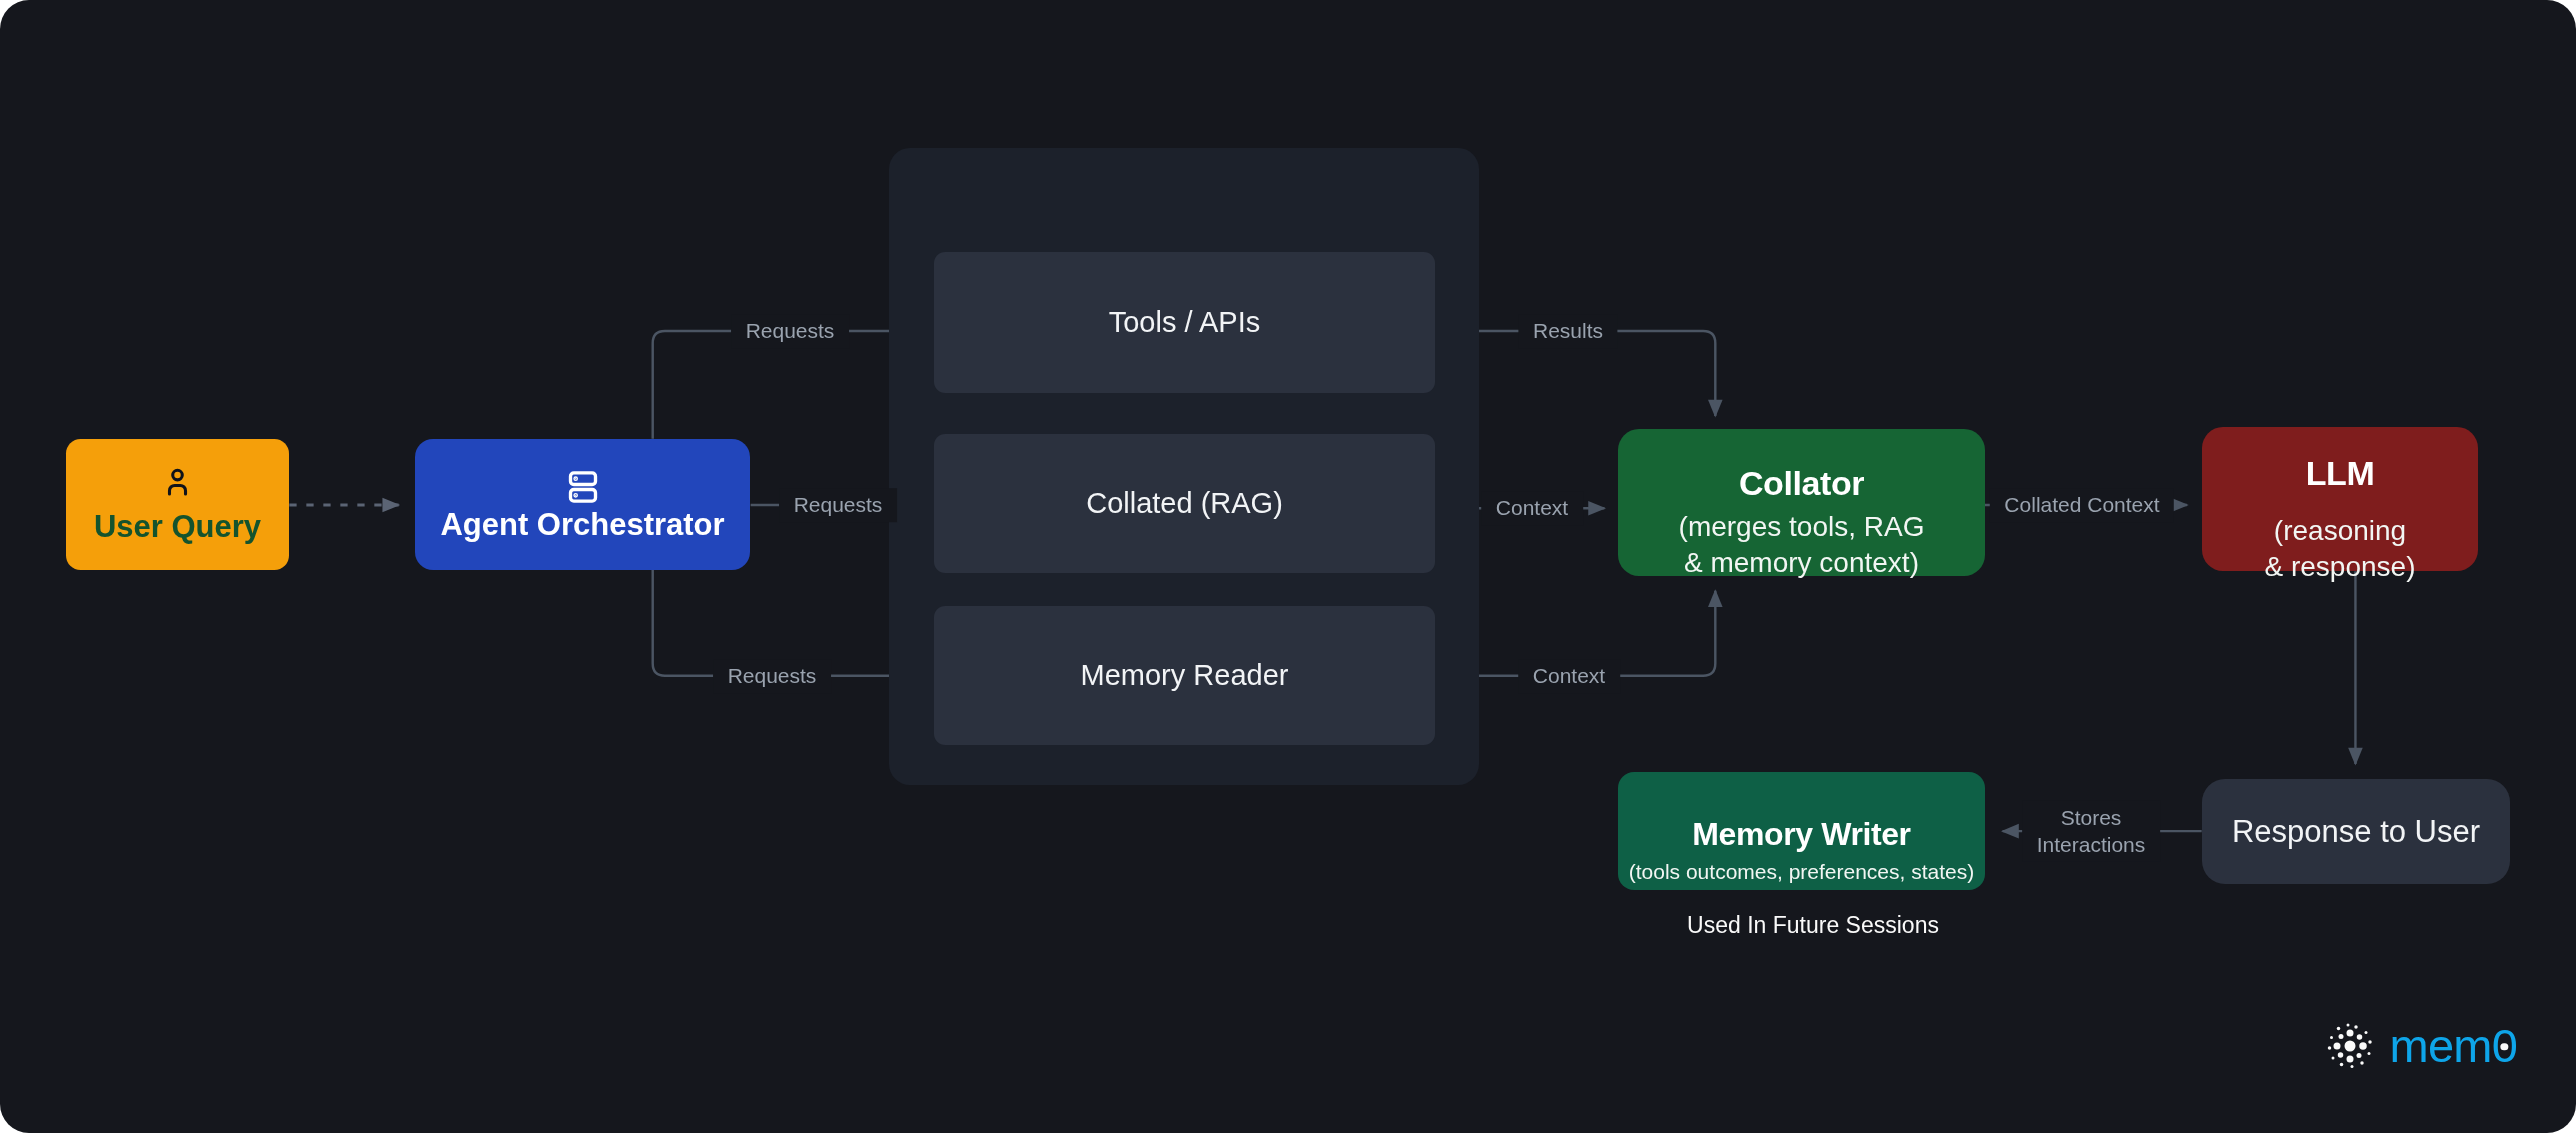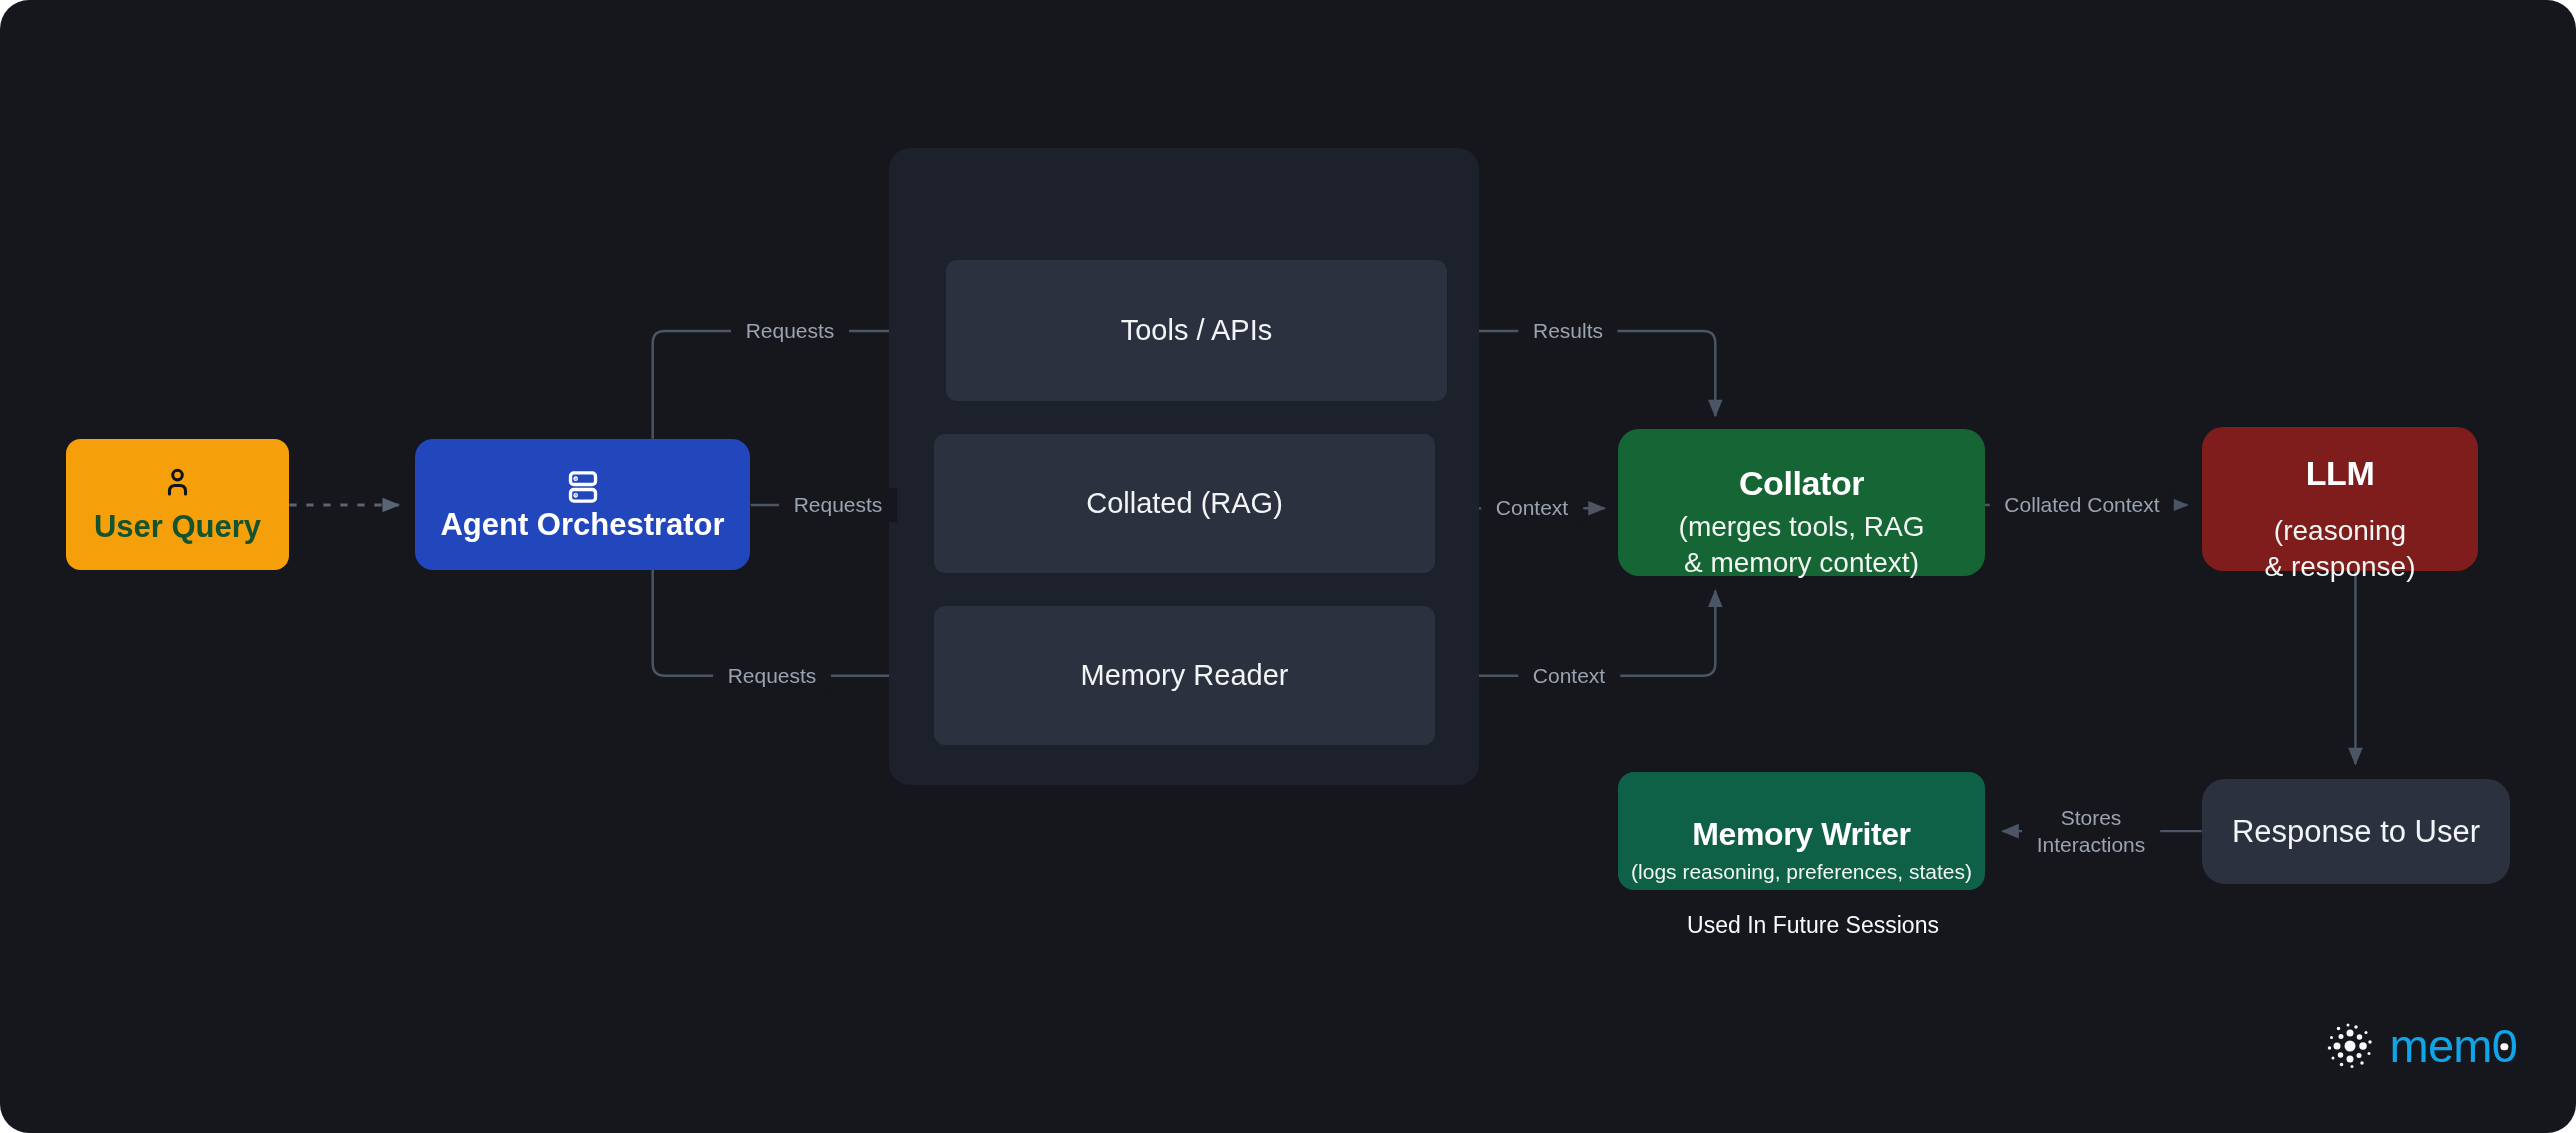--- a/index.html
+++ b/index.html
@@ -21,21 +21,21 @@
   
   .box-user{left:66px;top:439px;width:223px;height:131px;background:#f59f0a;border-radius:14.6px;gap:8px;}
   .box-user .title{color:#14532d;font-size:31px;font-weight:600;}
   .box-orch{left:415px;top:439px;width:335px;height:131px;background:#2246bb;border-radius:18px;}
   .box-orch .title{color:#ffffff;font-size:31px;font-weight:600;}
 
   .panel{position:absolute;left:889px;top:148px;width:590px;height:637px;background:#1c212b;border-radius:21px;}
   .panel-title{position:absolute;left:0;top:188px;width:100%;text-align:center;color:#f3f5f7;font-size:27.5px;font-weight:500;}
   .src-box{position:absolute;left:45px;width:501px;height:141px;background:#2b313e;border-radius:11.3px;
     display:flex;align-items:center;justify-content:center;color:#f2f4f6;font-size:29px;font-weight:500;}
-  .src-1{top:112px;margin-left:12px;} .src-2{top:286px;height:139px;} .src-3{top:458px;height:139px;}
+  .src-1{top:104px;} .src-2{top:286px;height:139px;} .src-3{top:458px;height:139px;}
 
   .box-collator{left:1618px;top:429px;width:367px;height:147px;background:#166534;border-radius:21px;gap:6.5px;}
   .box-llm{left:2202px;top:427px;width:276px;height:144px;background:#7f1d1d;border-radius:21px;gap:20px;}
   .box-writer{left:1618px;top:772px;width:367px;height:118px;background:#0e6046;border-radius:16px;gap:6.5px;}
   .green-title{color:#ffffff;font-size:34px;font-weight:600;letter-spacing:-0.4px;margin-top:40px;}
   .green-sub{color:#f2f6f3;font-size:28px;line-height:1.28;}
   .box-writer .green-title{font-size:32px;}
   .box-writer .green-sub{font-size:21px;}
 
   .box-response{left:2202px;top:779px;width:308px;height:105px;background:#2b313e;border-radius:23px;}
@@ -122,21 +122,21 @@
     <div class="node box-llm">
       <span class="green-title">LLM</span>
       <span class="green-sub">
         <span>(reasoning</span><br>
         <span>&amp; response)</span>
       </span>
     </div>
 
     <div class="node box-writer">
       <span class="green-title">Memory Writer</span>
-      <span class="green-sub">(logs reasoning, preferences, states)</span>
+      <span class="green-sub">(tools outcomes, preferences, states)</span>
     </div>
 
     <div class="node box-response">
       <span class="title">Response to User</span>
     </div>
 
     <div class="edge-label" style="left:790px;top:331px;">Requests</div>
     <div class="edge-label" style="left:838px;top:505px;">Requests</div>
     <div class="edge-label" style="left:772px;top:676px;">Requests</div>
     <div class="edge-label" style="left:1568px;top:331px;">Results</div>

